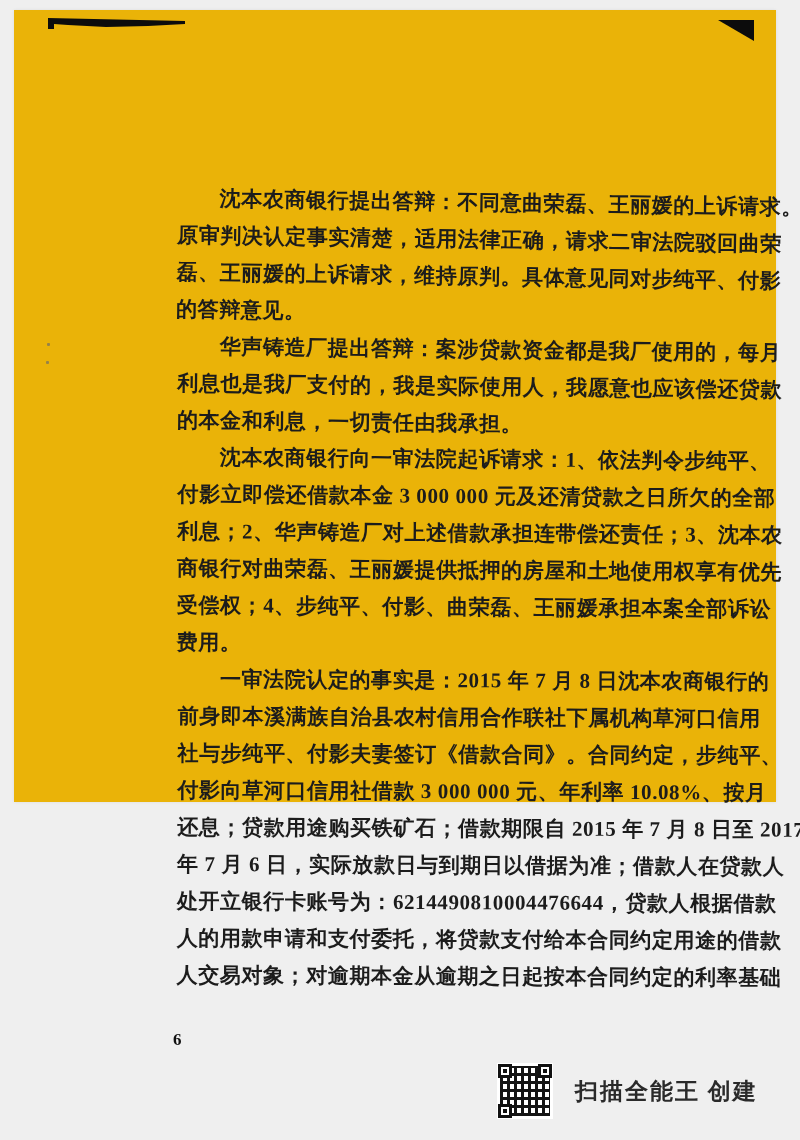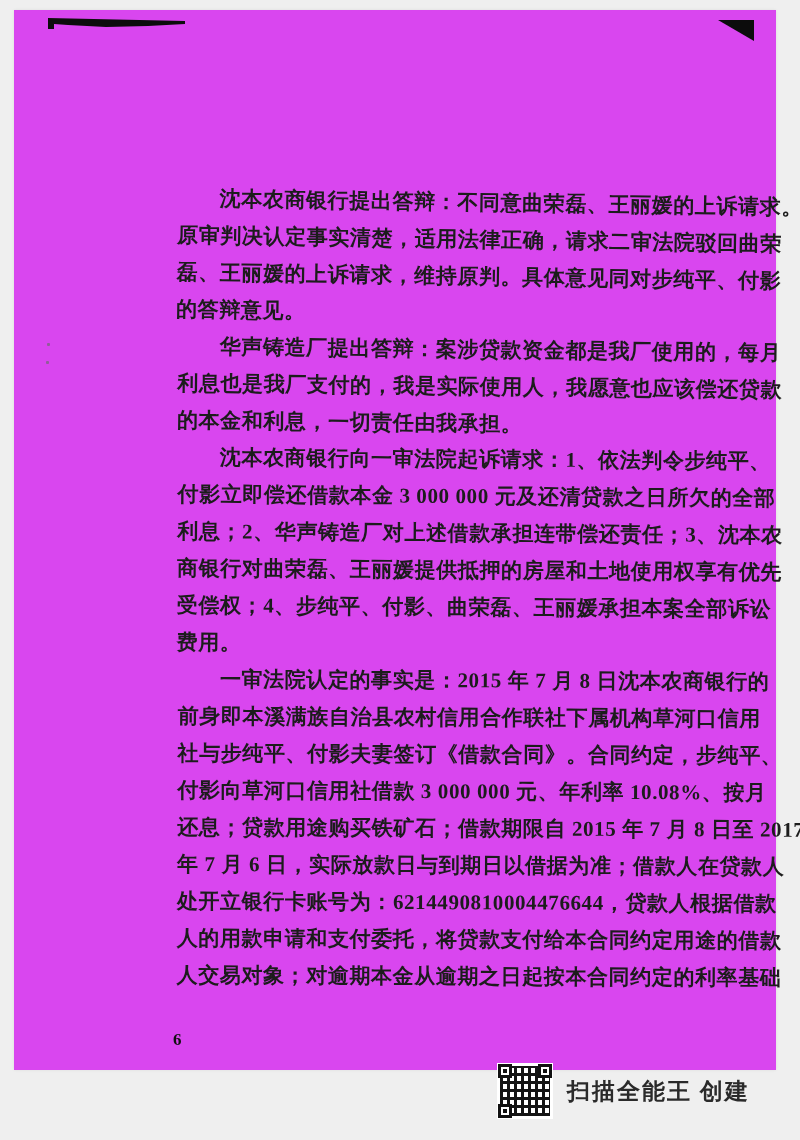--- a/index.html
+++ b/index.html
@@ -7,22 +7,22 @@
   body {
     width:800px; height:1140px;
     background:#efefef;
     position:relative;
     overflow:hidden;
     font-family:"Liberation Serif", serif;
   }
   .page {
     position:absolute;
     left:14px; top:10px;
-    width:762px; height:1060px;
-    background:#d946ef;
+    width:762px; height:792px;
+    background:#eab308;
     box-shadow:0 0 3px rgba(0,0,0,0.08);
   }
   
   .streak { position:absolute; left:34px; top:7px; width:140px; height:14px; }
   .fold-triangle {
     position:absolute; left:704px; top:10px;
     width:36px; height:21px; background:#0c0c0c;
     -webkit-clip-path:polygon(0 0,100% 0,100% 100%);
     clip-path:polygon(0 0,100% 0,100% 100%);
   }
@@ -76,21 +76,21 @@
     position:absolute; width:14px; height:14px;
     background:#ffffff; border:3px solid #111;
   }
   .qr .finder::after {
     content:""; position:absolute; inset:2px; background:#111;
   }
   .qr .f-tl { left:0px; top:0px; }
   .qr .f-tr { right:0px; top:0px; }
   .qr .f-bl { left:0px; bottom:0px; }
   .qr-caption {
-    margin-left:14px;
+    margin-left:22px;
     font-size:23px; color:#2a2a2a; letter-spacing:2px;
     font-weight:600; white-space:nowrap;
   }
 </style>
 </head>
 <body>
 
 <div class="page">
 
   <svg class="streak" viewBox="0 0 140 14">

